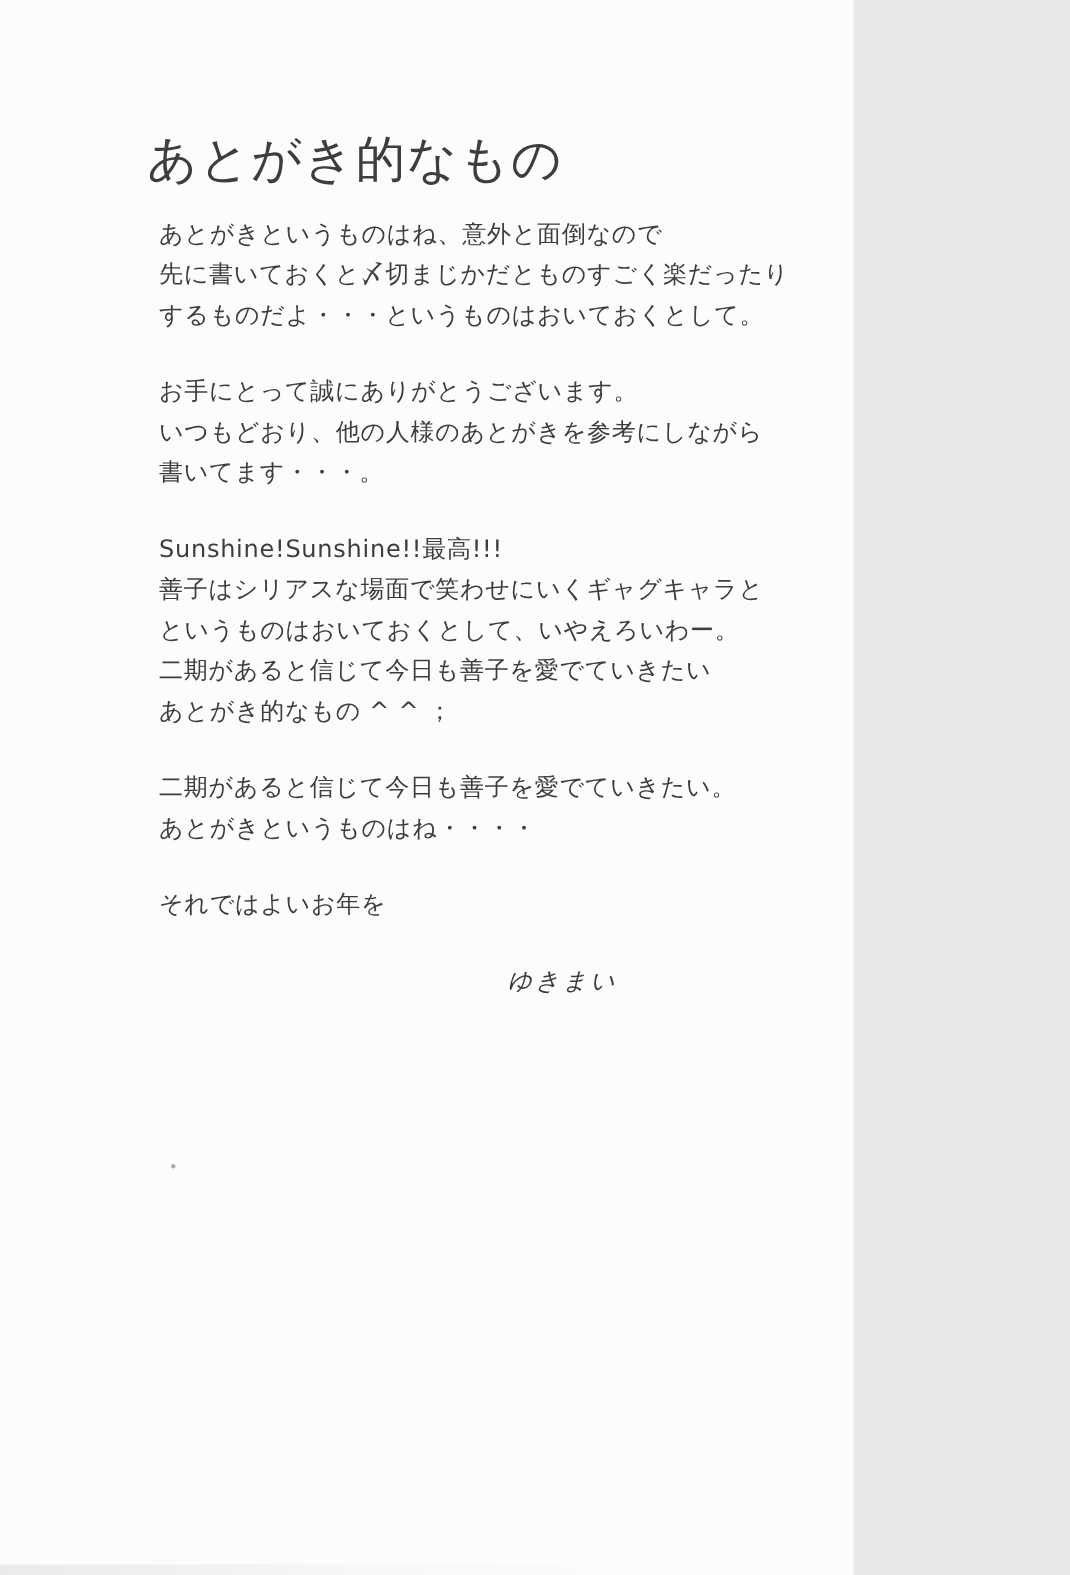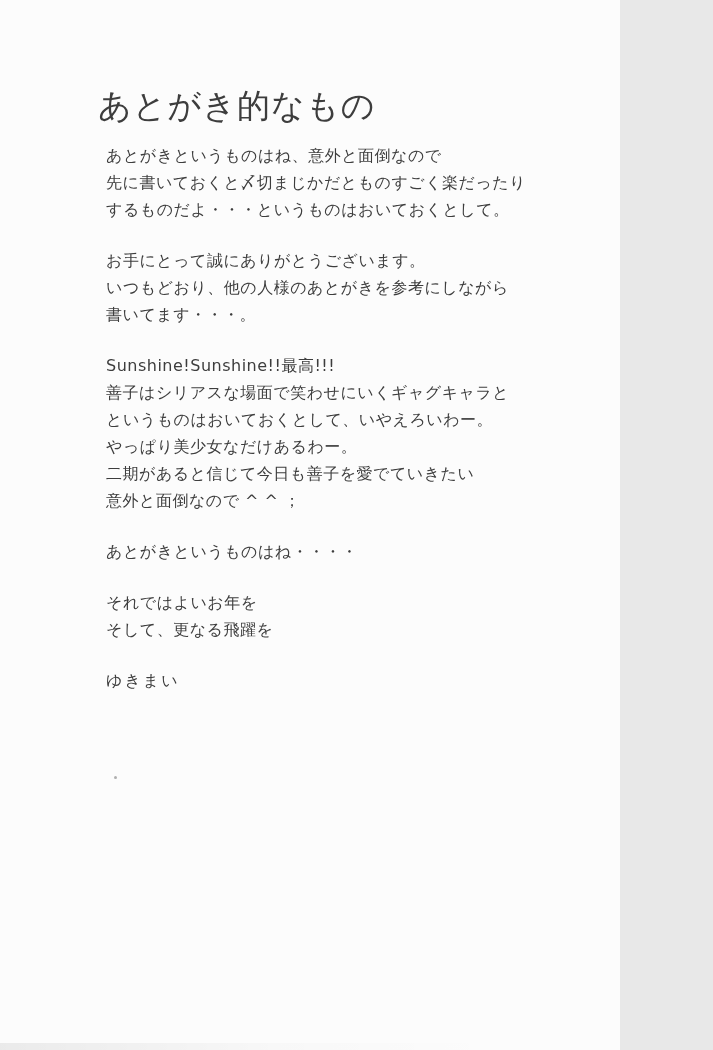--- a/index.html
+++ b/index.html
@@ -2,21 +2,21 @@
 <html lang="ja"><head>
 <meta charset="utf-8">
 <style>
   html, body {
     margin: 0;
     padding: 0;
     background: #e8e8e8;
   }
   .page {
     position: relative;
-    width: 620px;
+    width: 569px;
     height: 1050px;
     margin: 0;
     background: #fcfcfc;
     overflow: hidden;
     font-family: "DejaVu Sans", "Liberation Sans", sans-serif;
     color: #3d3d3d;
   }
   .title {
     position: absolute;
     left: 98px;
@@ -41,21 +41,22 @@
   .para {
     margin: 0 0 24px 0;
     padding: 0;
   }
   .line {
     display: block;
     white-space: pre;
   }
   .signature-row {
     margin: 3px 0 0 0;
-    text-align: left;
+    text-align: center;
+    font-style: italic;
   }
   .signature {
     display: inline-block;
     padding-right: 2px;
     letter-spacing: 2px;
   }
   .speck {
     position: absolute;
     left: 114px;
     top: 776px;
@@ -93,32 +94,31 @@
     <p class="para">
       <span class="line">お手にとって誠にありがとうございます。</span>
       <span class="line">いつもどおり、他の人様のあとがきを参考にしながら</span>
       <span class="line">書いてます・・・。</span>
     </p>
 
     <p class="para">
       <span class="line">Sunshine!Sunshine!!最高!!!</span>
       <span class="line">善子はシリアスな場面で笑わせにいくギャグキャラと</span>
       <span class="line">というものはおいておくとして、いやえろいわー。</span>
-      <span class="line">やっぱり美少女なだけあるわー。</span>
       <span class="line">二期があると信じて今日も善子を愛でていきたい</span>
-      <span class="line">意外と面倒なので ^ ^ ；</span>
+      <span class="line">あとがき的なもの ^ ^ ；</span>
     </p>
 
     <p class="para">
+      <span class="line">二期があると信じて今日も善子を愛でていきたい。</span>
       <span class="line">あとがきというものはね・・・・</span>
     </p>
 
     <p class="para">
       <span class="line">それではよいお年を</span>
-      <span class="line">そして、更なる飛躍を</span>
     </p>
 
     <p class="para signature-row">
       <span class="signature">ゆきまい</span>
     </p>
 
   </div>
 
   <div class="speck"></div>
   <div class="edge-shade"></div>

